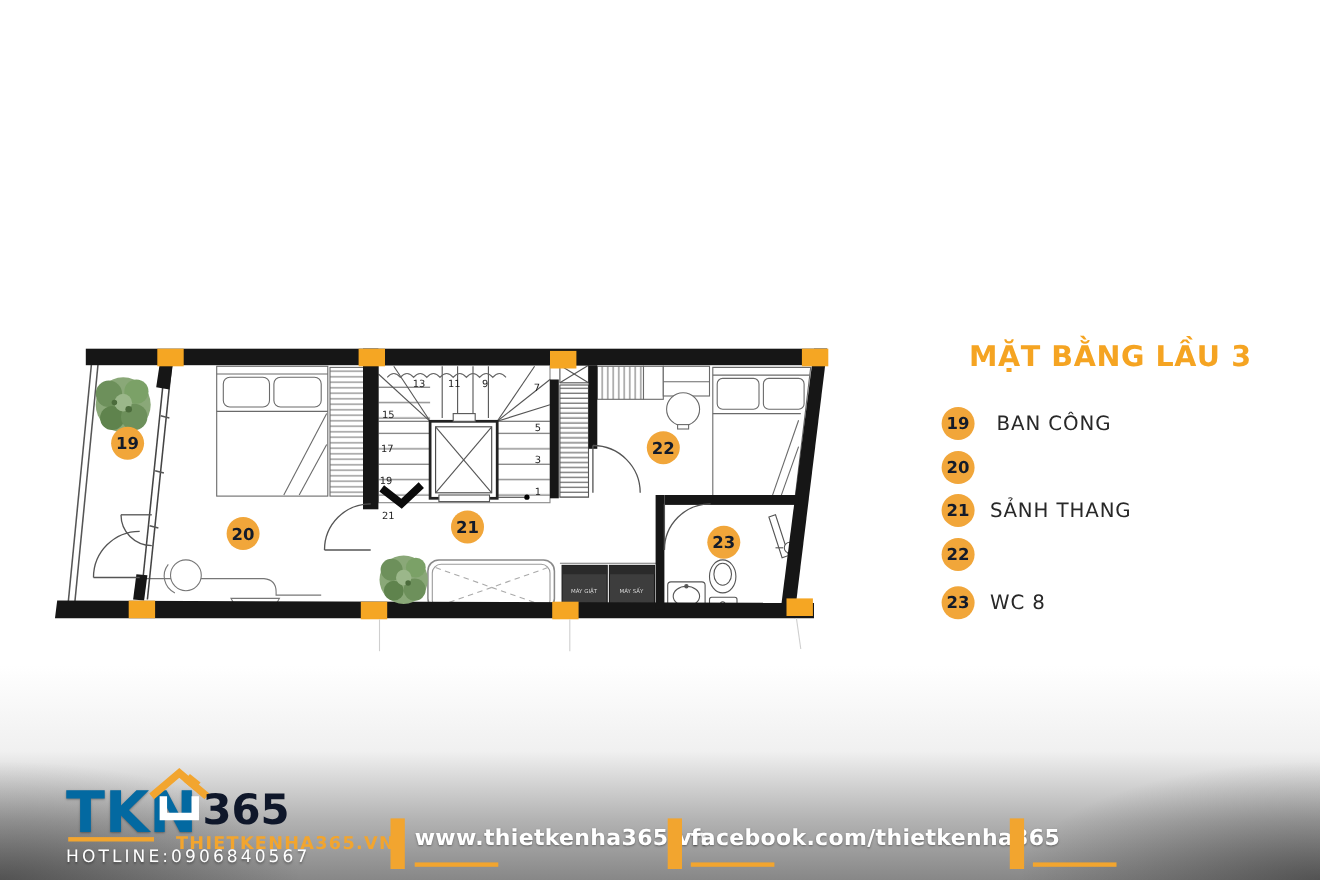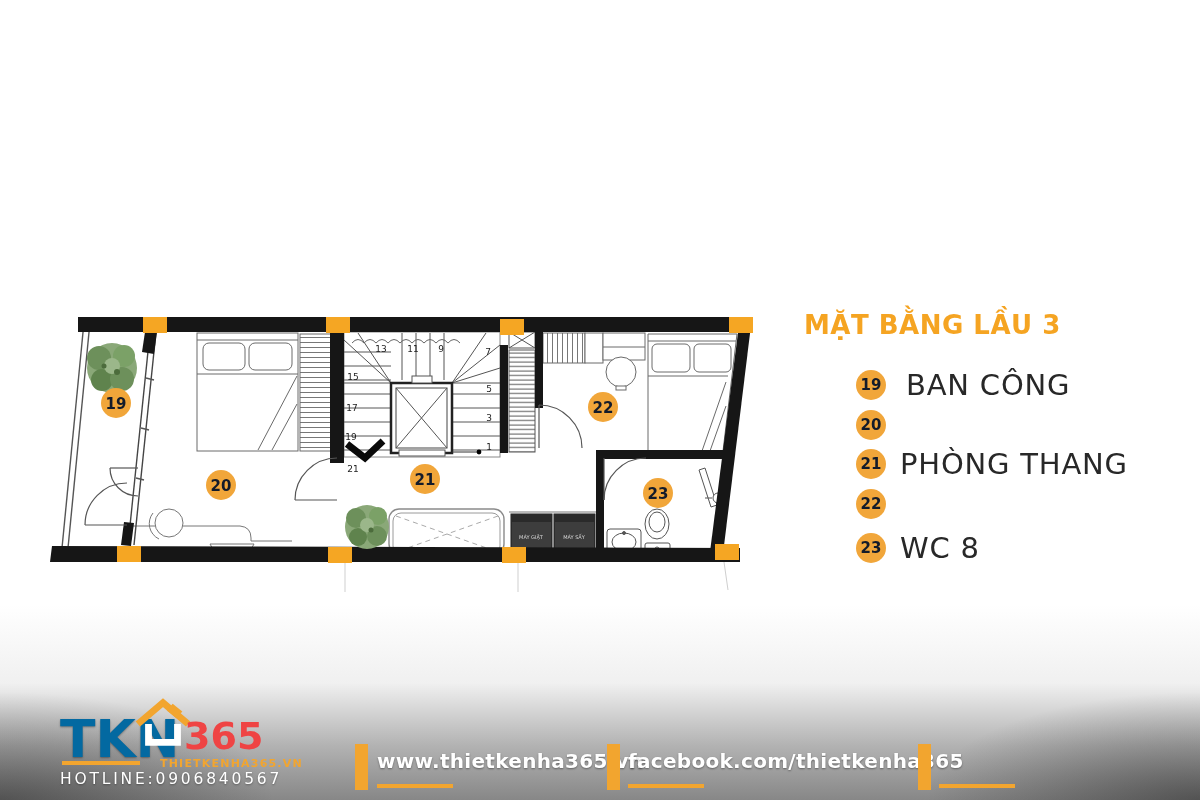--- a/index.html
+++ b/index.html
@@ -10,42 +10,42 @@
   
   .page-fade{position:absolute;left:0;right:0;bottom:0;height:195px;
     background:linear-gradient(180deg,rgba(255,255,255,0) 0%,rgba(228,228,228,.55) 40%,
                rgba(172,172,172,.92) 72%,#878787 100%);}
   .shade-left{position:absolute;left:0;bottom:0;width:380px;height:150px;
     background:radial-gradient(100% 100% at 0% 100%,rgba(10,10,10,.42),rgba(10,10,10,0) 72%);}
   .shade-right{position:absolute;right:0;bottom:0;width:380px;height:150px;
     background:radial-gradient(100% 100% at 100% 100%,rgba(10,10,10,.42),rgba(10,10,10,0) 72%);}
 
   
-  .legend-title{position:absolute;left:804px;top:310px;font-size:26px;font-weight:bold;
+  .legend-title{position:absolute;left:881px;top:310px;font-size:26px;font-weight:bold;
     color:#F5A422;letter-spacing:.5px;}
   .legend-row{position:absolute;left:856px;display:flex;align-items:center;height:30px;}
   .lbadge{display:inline-block;width:30px;height:30px;border-radius:50%;background:#F1A63A;
     color:#131B2A;font-size:15px;font-weight:bold;line-height:30px;text-align:center;flex:0 0 30px;}
-  .llabel{margin-left:14px;font-size:29px;letter-spacing:.8px;color:#282828;white-space:nowrap;}
+  .llabel{margin-left:14px;font-size:18px;letter-spacing:.8px;color:#282828;white-space:nowrap;}
   .llabel.indent{margin-left:20px;}
 
   
   .f-bar{position:absolute;top:744px;width:13px;height:46px;background:#F2A52F;}
   .f-text{position:absolute;top:749px;font-size:20px;font-weight:bold;color:#fff;
     letter-spacing:.3px;white-space:nowrap;text-shadow:0 1px 2px rgba(0,0,0,.4);}
   .f-line{position:absolute;top:784px;height:4px;width:76px;background:#F2A52F;}
 
   .logo{position:absolute;left:60px;top:697px;width:240px;height:98px;}
   .logo *{position:absolute;}
   .logo-tkn{left:0;top:16px;font-size:52px;font-weight:bold;color:#0369a1;line-height:1;
     text-shadow:0 1px 2px rgba(0,0,0,.35);}
   .logo-house{left:74px;top:-3px;width:58px;height:58px;}
-  .logo-365{left:124px;top:20px;font-size:38px;font-weight:bold;color:#ef4444;line-height:1;}
+  .logo-365{left:124px;top:20px;font-size:38px;font-weight:bold;color:#0f172a;line-height:1;}
   .logo-rule{left:2px;top:64px;width:78px;height:4px;background:#F2A52F;}
-  .logo-site{left:100px;top:60px;font-size:11px;font-weight:bold;color:#F2A52F;letter-spacing:1.2px;}
+  .logo-site{left:100px;top:60px;font-size:16px;font-weight:bold;color:#F2A52F;letter-spacing:1.2px;}
   .logo-hotline{left:0;top:73px;font-size:15.5px;font-weight:normal;color:#fff;letter-spacing:2.8px;
     text-shadow:0 1px 2px rgba(0,0,0,.35);}
 </style>
 </head>
 <body>
 
 <div class="canvas">
 
   <div class="page-fade"></div>
   <div class="shade-left"></div>
@@ -295,21 +295,21 @@
 
   <div class="legend-row" style="top:370px">
     <span class="lbadge">19</span>
     <span class="llabel indent">BAN CÔNG</span>
   </div>
   <div class="legend-row" style="top:410px">
     <span class="lbadge">20</span>
   </div>
   <div class="legend-row" style="top:449px">
     <span class="lbadge">21</span>
-    <span class="llabel">PHÒNG THANG</span>
+    <span class="llabel">SẢNH THANG</span>
   </div>
   <div class="legend-row" style="top:489px">
     <span class="lbadge">22</span>
   </div>
   <div class="legend-row" style="top:533px">
     <span class="lbadge">23</span>
     <span class="llabel">WC 8</span>
   </div>
 
   <div class="logo">

